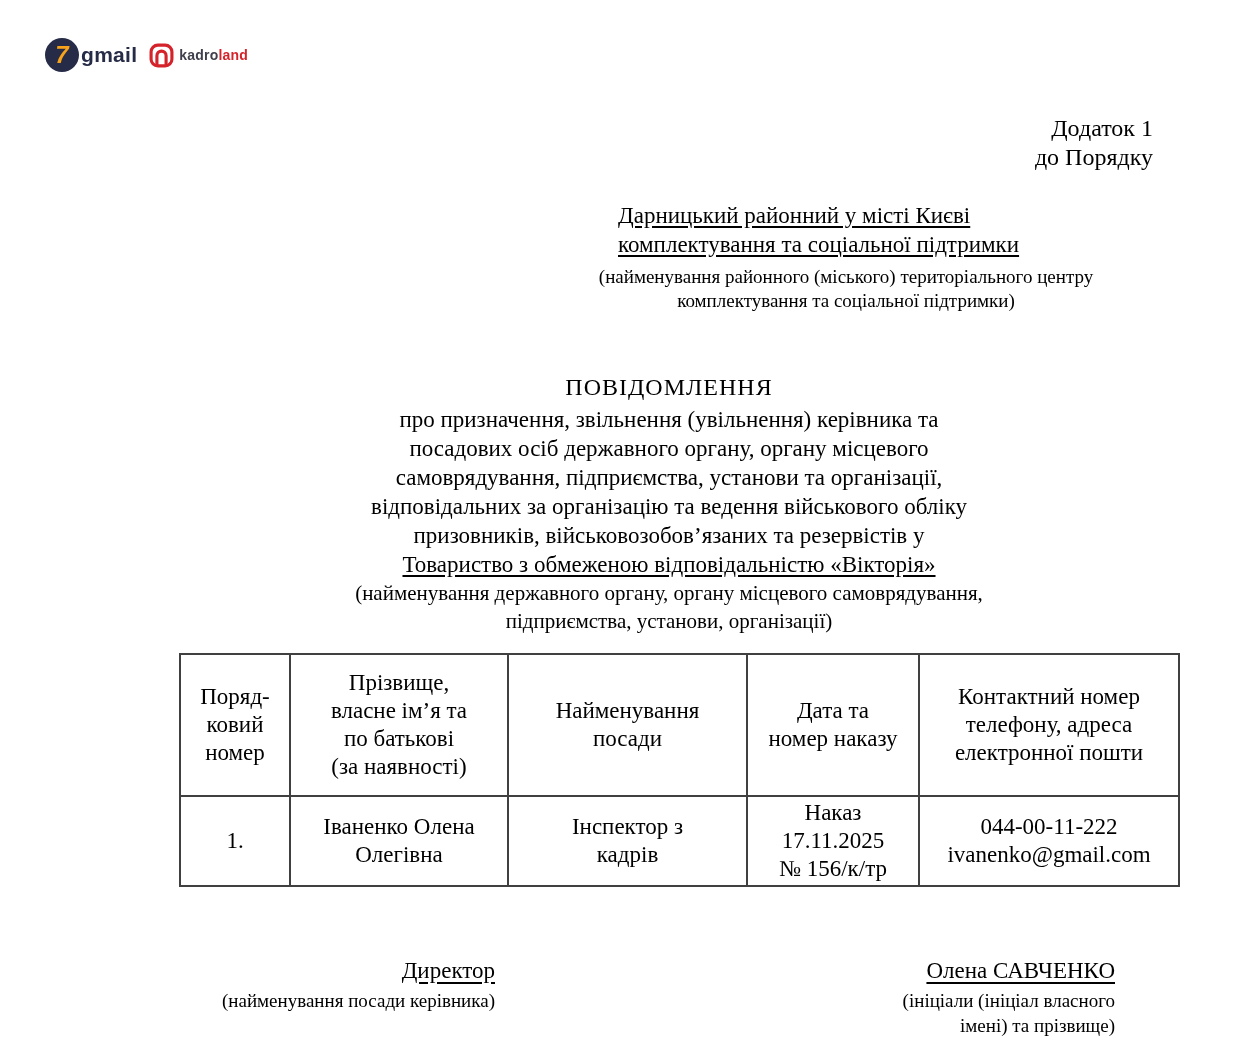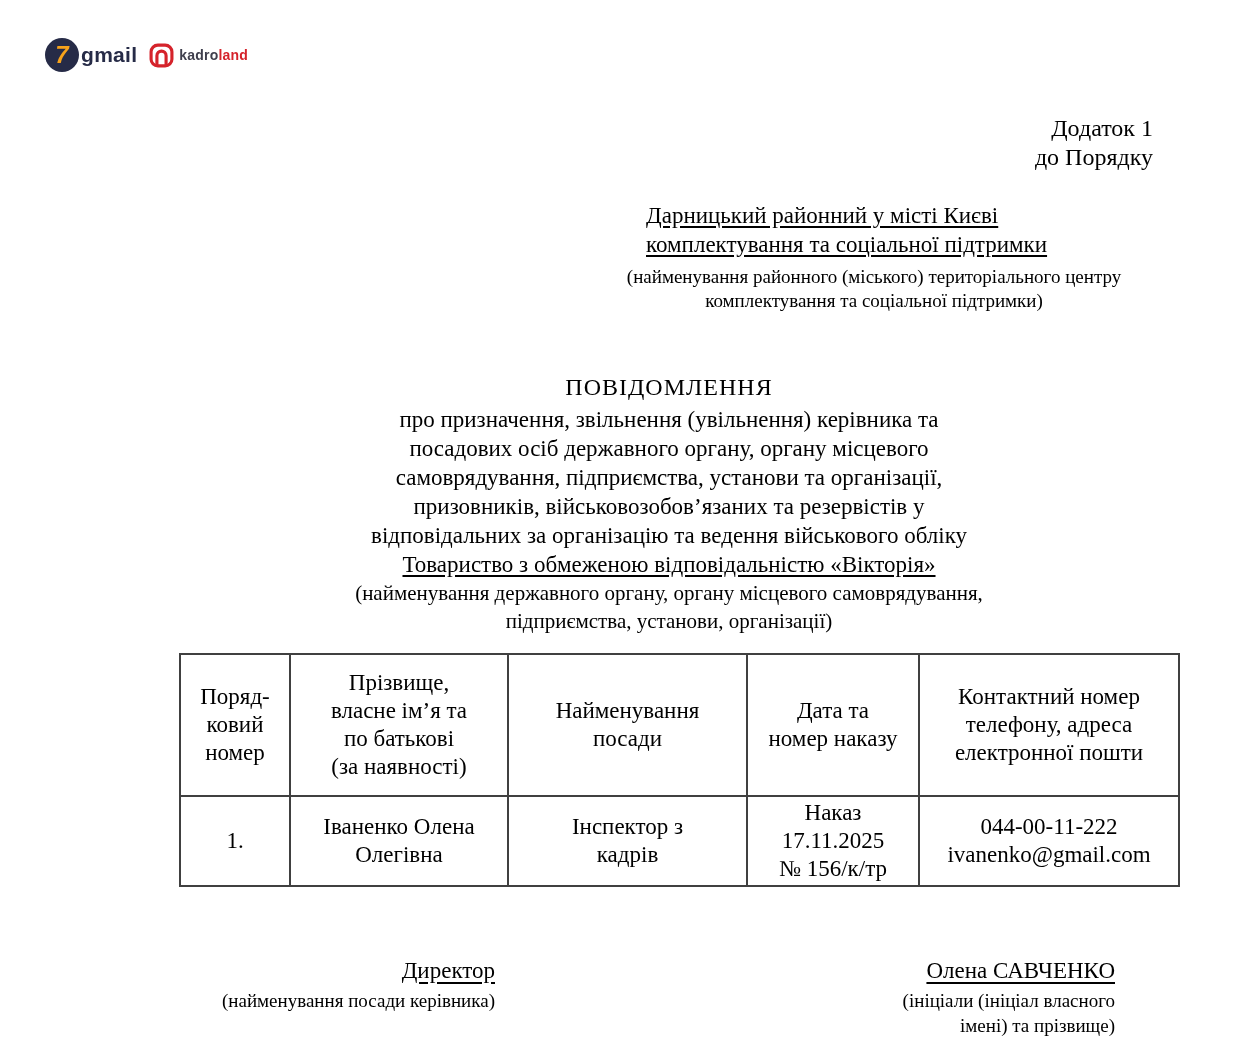--- a/index.html
+++ b/index.html
@@ -19,21 +19,21 @@
   .kadro-logo { display:flex; align-items:center; gap:5px; font-family:"Liberation Sans", sans-serif; }
   .kadro-text { font-weight:bold; font-size:14px; letter-spacing:0.2px; }
   .kadro-dark { color:#3f3f4d; }
   .kadro-red  { color:#d5232b; }
   .kadro-icon { display:flex; }
 
   
   .annex { position:absolute; top:114px; right:85px; text-align:right; font-size:24px; line-height:29px; }
 
   
-  .recipient { position:absolute; left:598px; top:202px; width:552px; }
+  .recipient { position:absolute; left:570px; top:202px; width:552px; }
   .recipient-line {
     font-size:23px; line-height:28.5px; margin-left:48px;
     text-decoration:underline; text-underline-offset:3px;
   }
   .recipient-caption { font-size:19px; line-height:23.5px; text-align:center; margin-top:6px; white-space:pre-line; }
 
   
   .notice { position:absolute; left:240px; top:372px; width:858px; text-align:center; }
   .notice-title { font-size:24px; line-height:30px; letter-spacing:1px; margin-bottom:3px; }
   .notice-line { font-size:23px; line-height:29px; }
@@ -92,22 +92,22 @@
     <div class="recipient-line">комплектування та соціальної підтримки</div>
     <div class="recipient-caption">(найменування районного (міського) територіального центру
 комплектування та соціальної підтримки)</div>
   </div>
 
   <div class="notice">
     <div class="notice-title">ПОВІДОМЛЕННЯ</div>
     <div class="notice-line">про призначення, звільнення (увільнення) керівника та</div>
     <div class="notice-line">посадових осіб державного органу, органу місцевого</div>
     <div class="notice-line">самоврядування, підприємства, установи та організації,</div>
+    <div class="notice-line">відповідальних за організацію та ведення військового обліку</div>
     <div class="notice-line">призовників, військовозобов’язаних та резервістів у</div>
-    <div class="notice-line">відповідальних за організацію та ведення військового обліку</div>
     <div class="notice-org">Товариство з обмеженою відповідальністю «Вікторія»</div>
     <div class="notice-caption">(найменування державного органу, органу місцевого самоврядування,
 підприємства, установи, організації)</div>
   </div>
 
   <table class="officials-table">
     <colgroup>
       <col style="width:110px">
         <col style="width:218px">
         <col style="width:239px">

